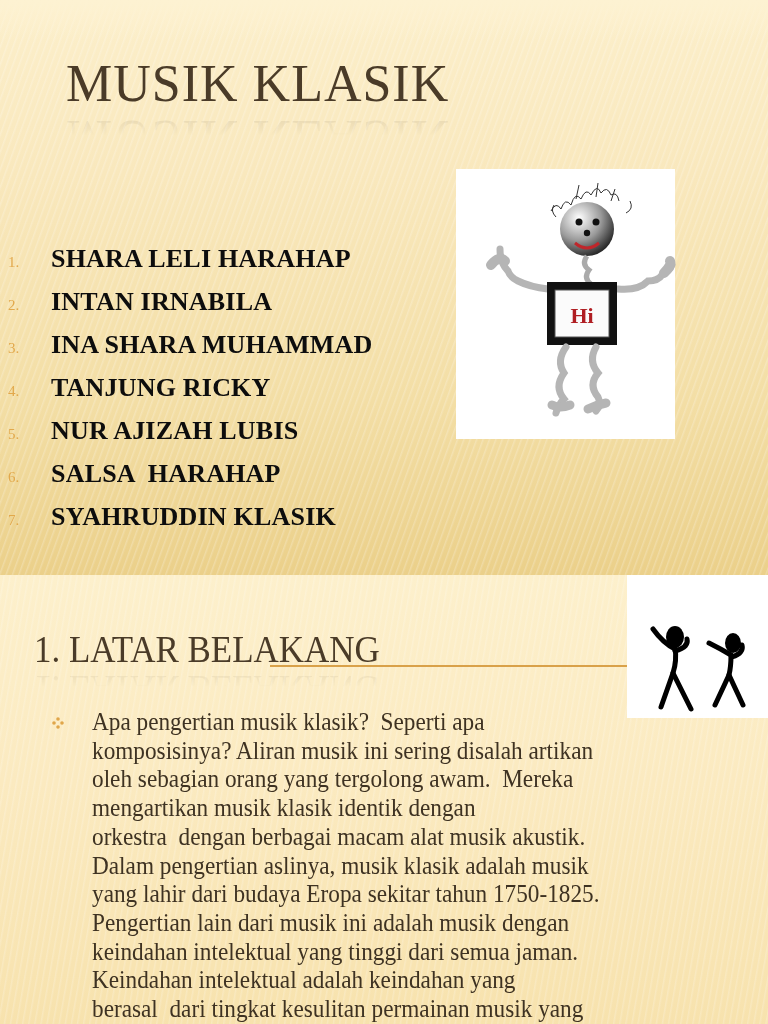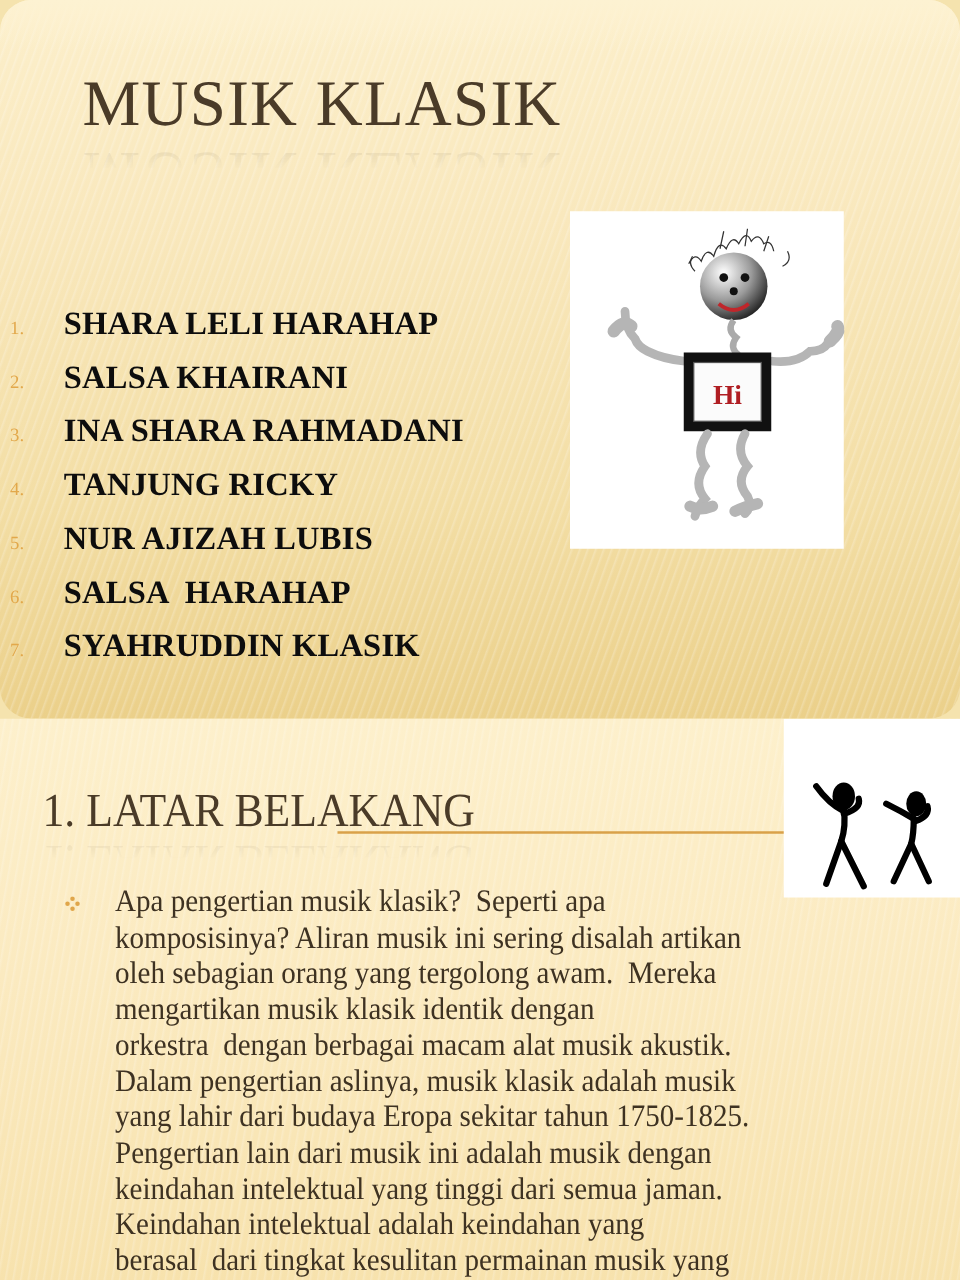--- a/index.html
+++ b/index.html
@@ -2,21 +2,20 @@
 <html><head>
 <meta charset="utf-8">
 <style>
   html, body { margin:0; padding:0; }
   body { width:768px; height:1024px; overflow:hidden; position:relative; background:#f5e3ae; font-family:"Liberation Serif", serif; }
   .slide { position:absolute; left:0; width:768px; overflow:hidden; }
   #slide1 { top:0; height:575px;
     background:
       repeating-linear-gradient(110deg, rgba(255,255,255,0.0) 0px, rgba(255,255,255,0.0) 3px, rgba(255,255,255,0.22) 4px, rgba(255,255,255,0.0) 6px),
       linear-gradient(180deg, #fcefcb 0%, #f9e8bd 30%, #f3dea5 70%, #ebd08a 100%);
-    border-radius: 25px;
   }
   #slide1::after { content:""; position:absolute; left:0; right:0; top:0; height:40px; background:linear-gradient(180deg,#fdf2d2,rgba(253,242,210,0)); }
   #slide2 { top:575px; height:516px;
     background:
       repeating-linear-gradient(100deg, rgba(255,255,255,0.0) 0px, rgba(255,255,255,0.0) 3px, rgba(255,255,255,0.20) 4px, rgba(255,255,255,0.0) 6px),
       linear-gradient(180deg, #fdf0cc 0%, #fbeac0 40%, #f6e0a8 100%);
   }
   .title-main { position:absolute; left:66px; top:58px; font-size:52px; letter-spacing:1px; color:#4a3b28; white-space:nowrap; line-height:1; z-index:2; }
   .title-reflect { position:absolute; left:66px; top:112px; font-size:52px; letter-spacing:1px; color:#4a3b28; white-space:nowrap; line-height:1; transform:scaleY(-1); opacity:0.22; -webkit-mask-image:linear-gradient(0deg, rgba(0,0,0,0.6), rgba(0,0,0,0) 45%); mask-image:linear-gradient(0deg, rgba(0,0,0,0.6), rgba(0,0,0,0) 45%); z-index:1; }
   .members { position:absolute; left:8px; top:244px; margin:0; padding:0; list-style:none; z-index:2; }
@@ -40,25 +39,25 @@
   <div class="title-main">MUSIK KLASIK</div>
   <div class="title-reflect">MUSIK KLASIK</div>
 
   <ol class="members">
     <li>
         <span class="num">1.</span>
         <span class="name">SHARA LELI HARAHAP</span>
       </li>
     <li>
         <span class="num">2.</span>
-        <span class="name">SALSA KHAIRANI</span>
+        <span class="name">INTAN IRNABILA</span>
       </li>
     <li>
         <span class="num">3.</span>
-        <span class="name">INA SHARA RAHMADANI</span>
+        <span class="name">INA SHARA MUHAMMAD</span>
       </li>
     <li>
         <span class="num">4.</span>
         <span class="name">TANJUNG RICKY</span>
       </li>
     <li>
         <span class="num">5.</span>
         <span class="name">NUR AJIZAH LUBIS</span>
       </li>
     <li>

